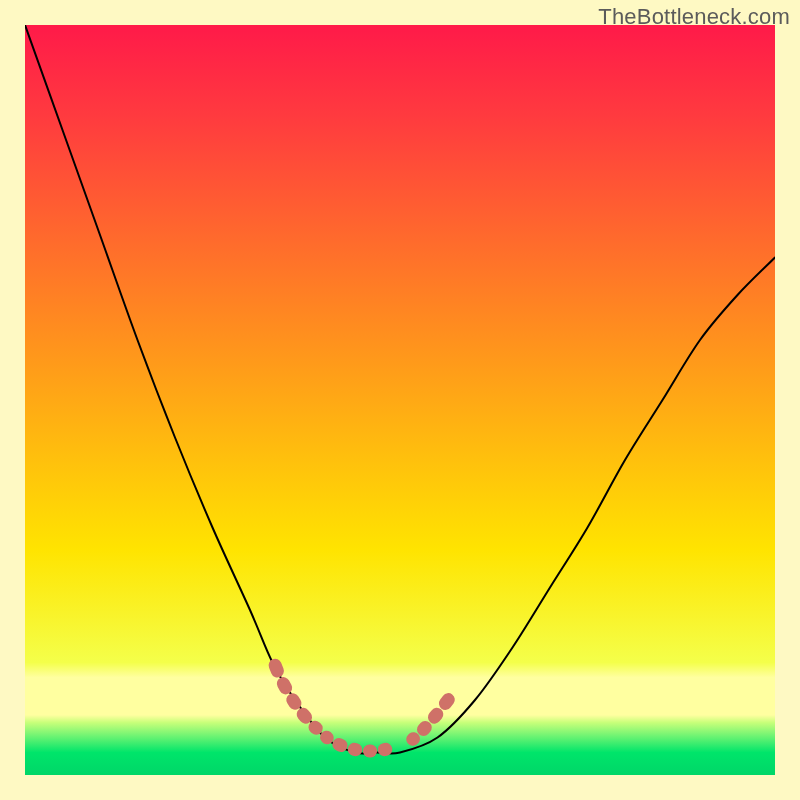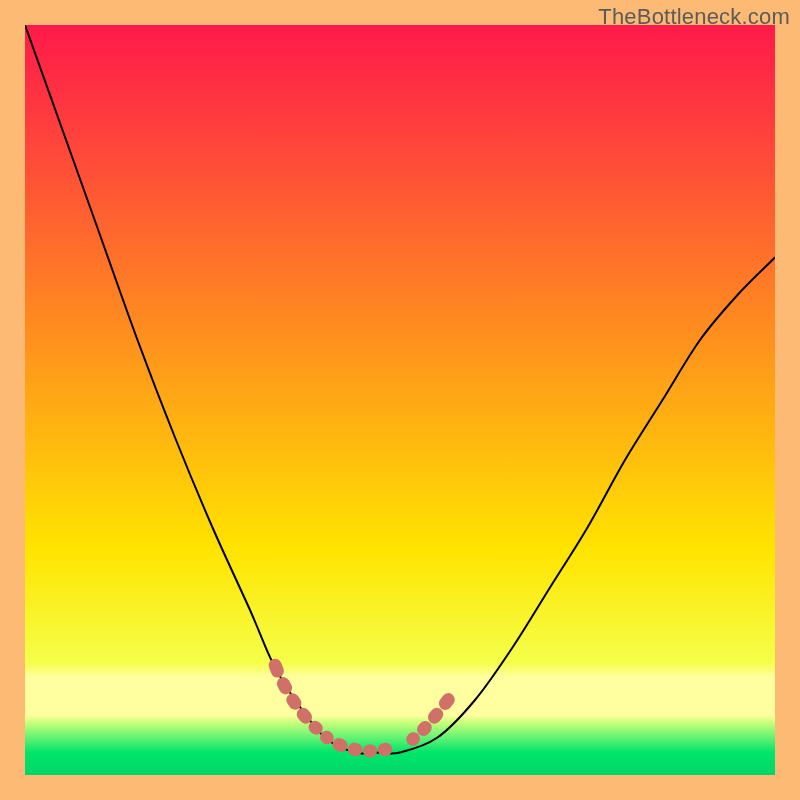--- a/index.html
+++ b/index.html
@@ -8,21 +8,21 @@
     width: 800px;
     height: 800px;
     background: #000;
     font-family: Arial, Helvetica, sans-serif;
     overflow: hidden;
   }
   .stage {
     position: relative;
     width: 800px;
     height: 800px;
-    background: #fdba74;
+    background: #fef9c3;
   }
   .watermark {
     position: absolute;
     top: 4px;
     right: 10px;
     color: #5b5b5b;
     font-size: 22px;
     font-weight: 400;
     letter-spacing: 0.2px;
     z-index: 5;

